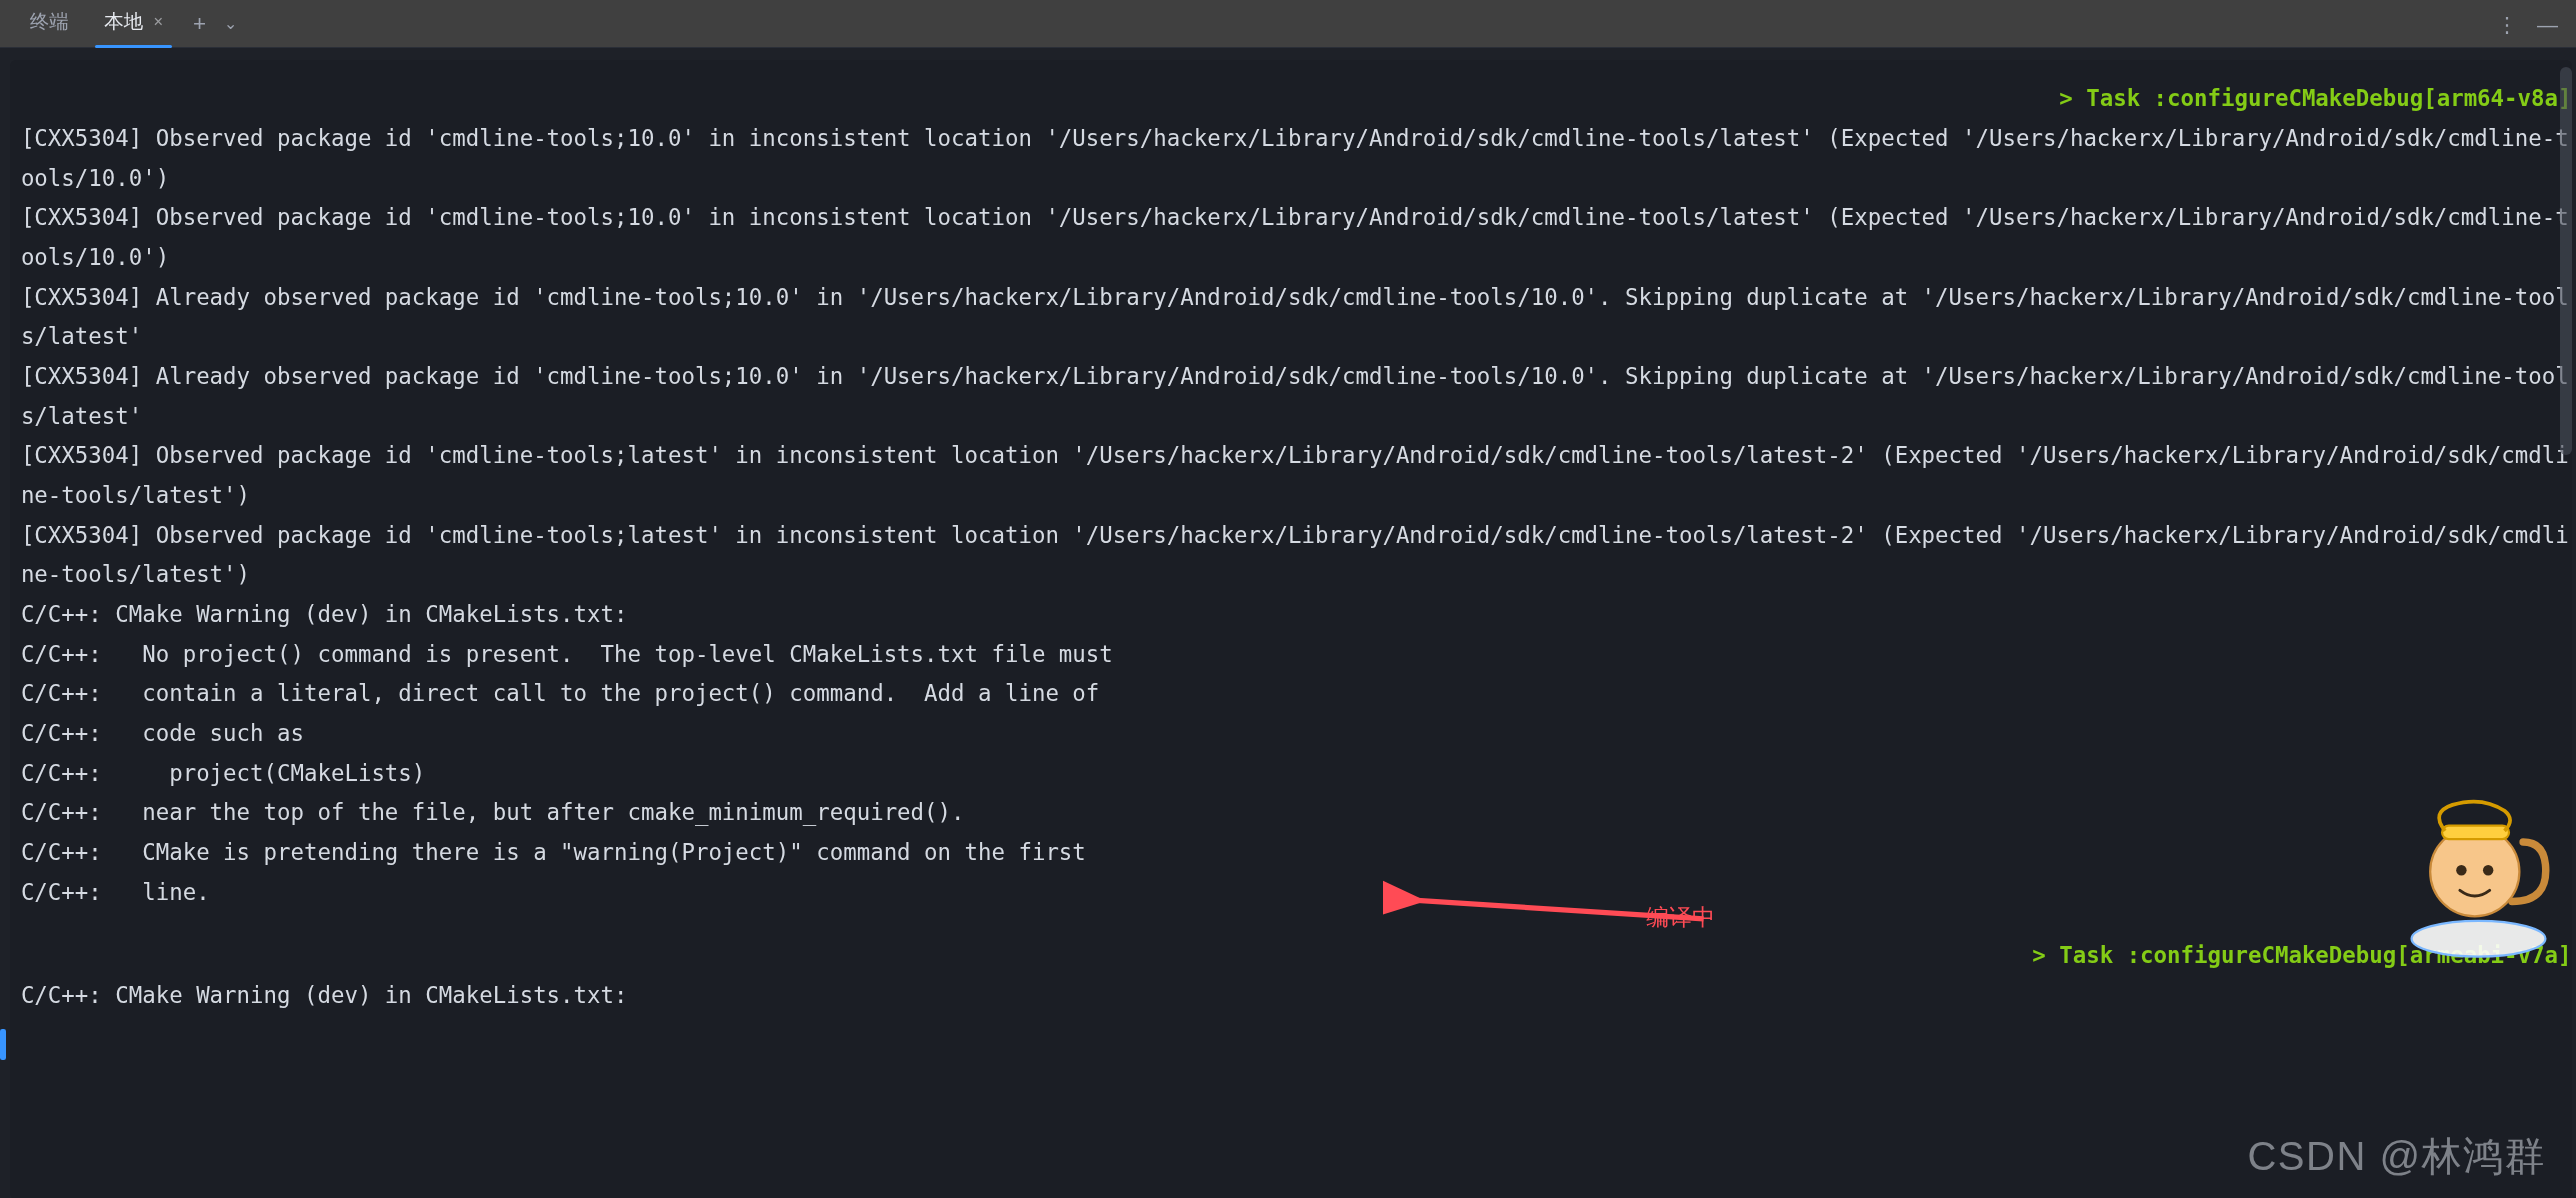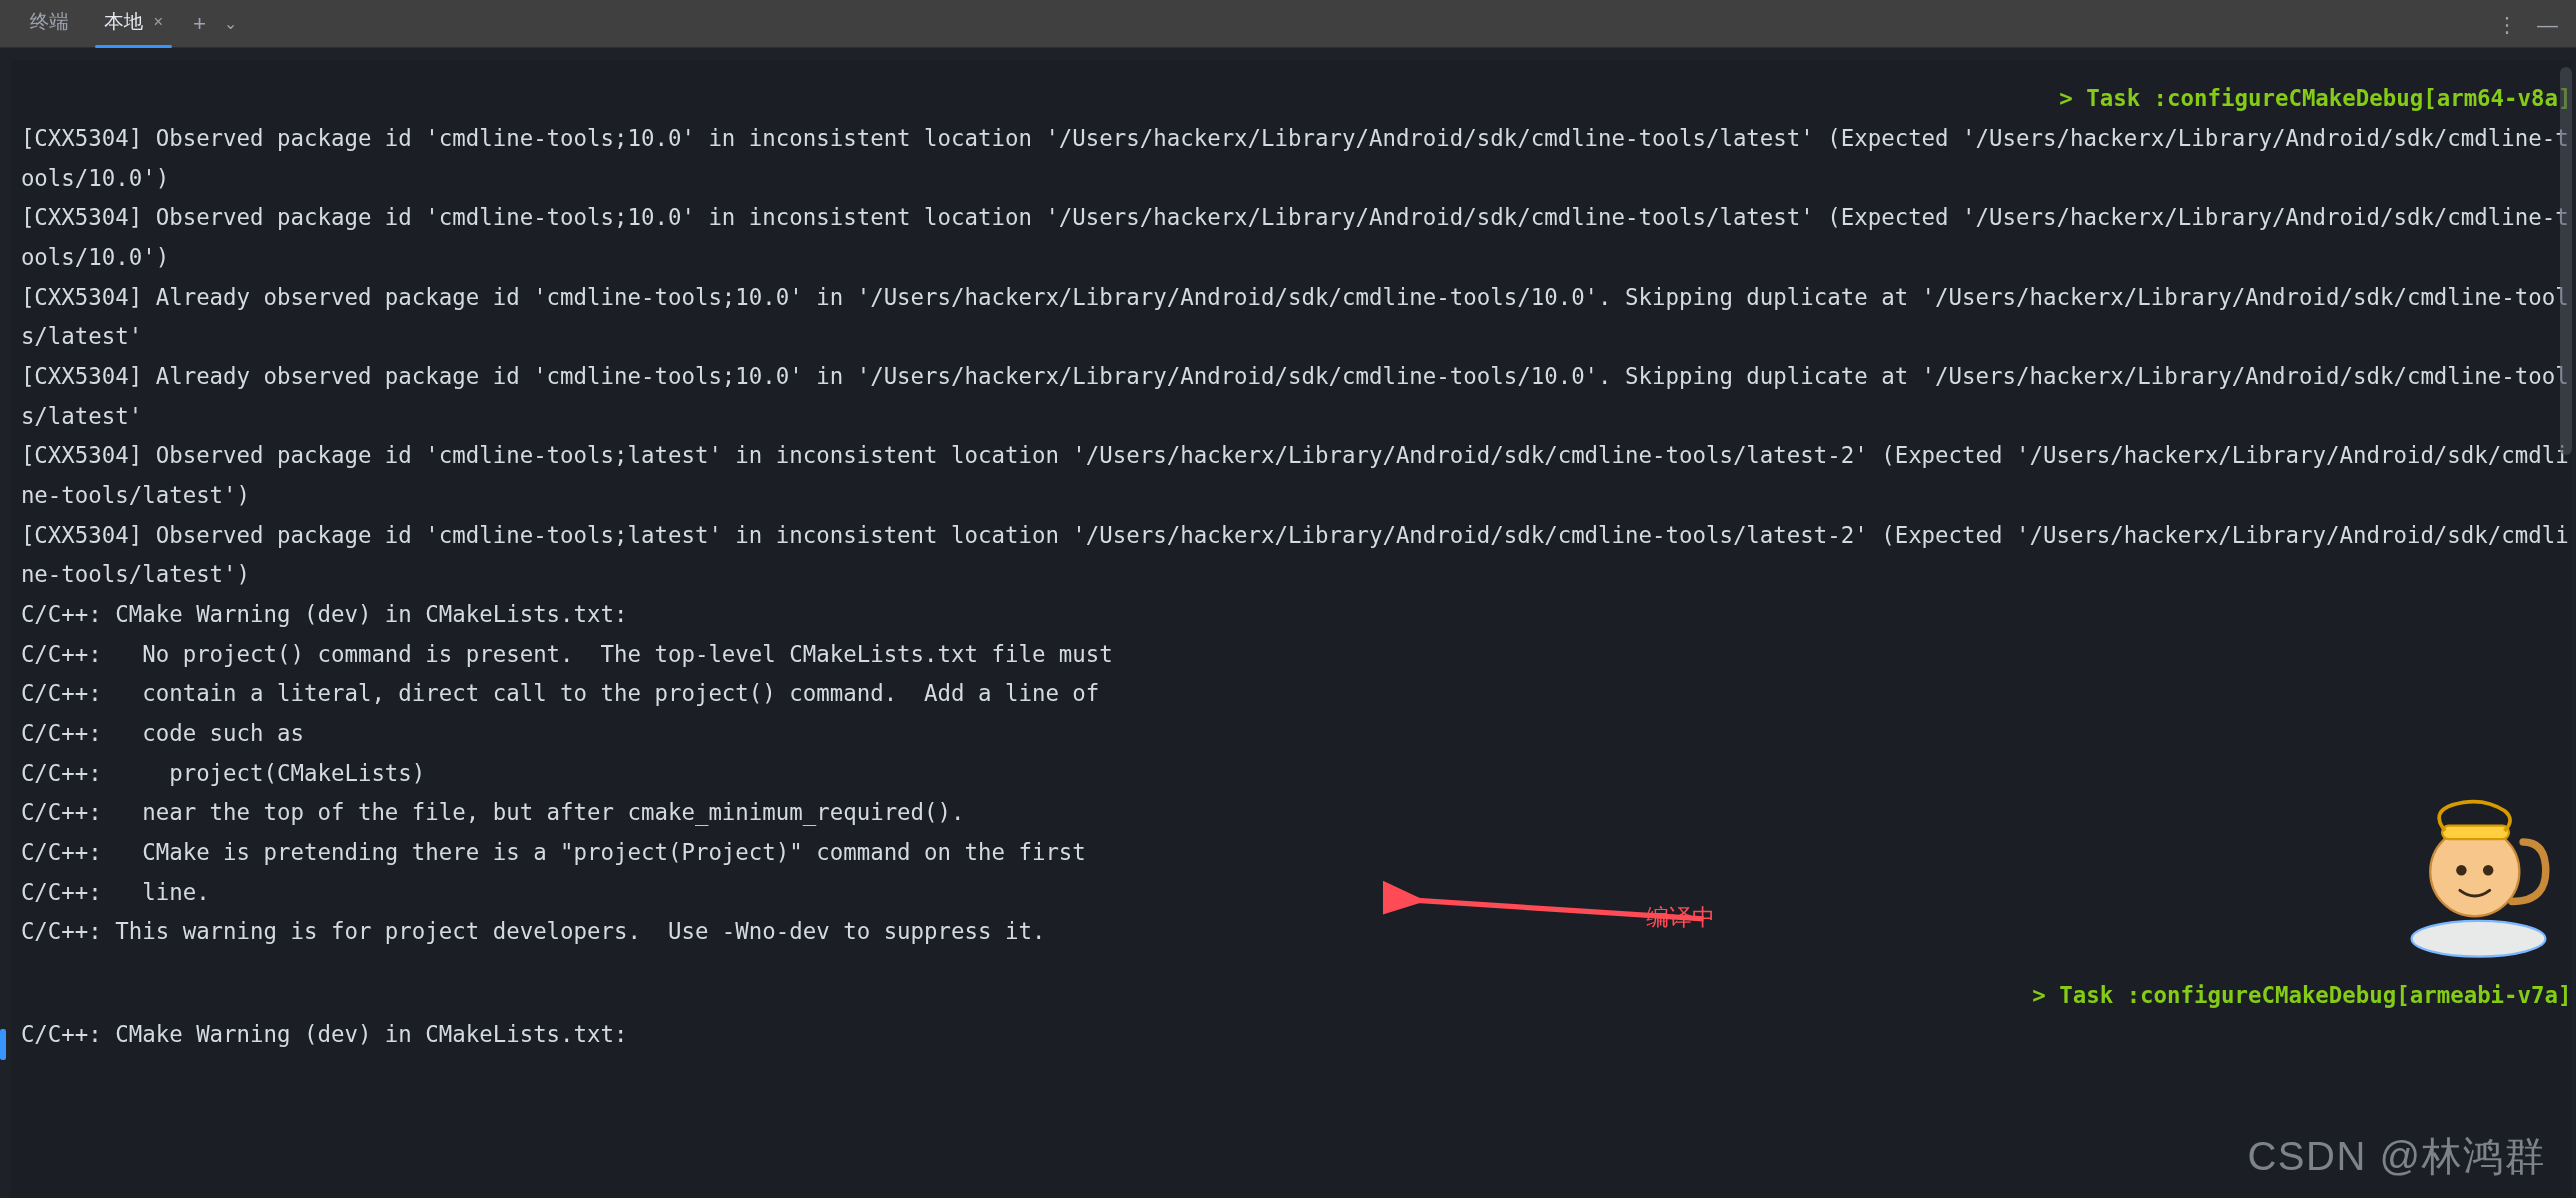--- a/index.html
+++ b/index.html
@@ -168,23 +168,22 @@
       <div class="line">[CXX5304] Already observed package id 'cmdline-tools;10.0' in '/Users/hackerx/Library/Android/sdk/cmdline-tools/10.0'. Skipping duplicate at '/Users/hackerx/Library/Android/sdk/cmdline-tools/latest'</div>
       <div class="line">[CXX5304] Already observed package id 'cmdline-tools;10.0' in '/Users/hackerx/Library/Android/sdk/cmdline-tools/10.0'. Skipping duplicate at '/Users/hackerx/Library/Android/sdk/cmdline-tools/latest'</div>
       <div class="line">[CXX5304] Observed package id 'cmdline-tools;latest' in inconsistent location '/Users/hackerx/Library/Android/sdk/cmdline-tools/latest-2' (Expected '/Users/hackerx/Library/Android/sdk/cmdline-tools/latest')</div>
       <div class="line">[CXX5304] Observed package id 'cmdline-tools;latest' in inconsistent location '/Users/hackerx/Library/Android/sdk/cmdline-tools/latest-2' (Expected '/Users/hackerx/Library/Android/sdk/cmdline-tools/latest')</div>
       <div class="line">C/C++: CMake Warning (dev) in CMakeLists.txt:</div>
       <div class="line">C/C++:   No project() command is present.  The top-level CMakeLists.txt file must</div>
       <div class="line">C/C++:   contain a literal, direct call to the project() command.  Add a line of</div>
       <div class="line">C/C++:   code such as</div>
       <div class="line">C/C++:     project(CMakeLists)</div>
       <div class="line">C/C++:   near the top of the file, but after cmake_minimum_required().</div>
-      <div class="line">C/C++:   CMake is pretending there is a "project(Project)" command on the first</div>
+      <div class="line">C/C++:   CMake is pretending there is a "warning(Project)" command on the first</div>
       <div class="line">C/C++:   line.</div>
-      <div class="line">C/C++: This warning is for project developers.  Use -Wno-dev to suppress it.</div>
       <div class="blank"></div>
       <div class="line task">&gt; Task :configureCMakeDebug[armeabi-v7a]</div>
       <div class="line">C/C++: CMake Warning (dev) in CMakeLists.txt:</div>
     </div>
 </div>
 <div class="scrollbar-thumb"></div>
 <div class="cursor-mark"></div>
 
 <svg class="annotation-arrow" viewBox="0 0 440 80">
   <defs>

